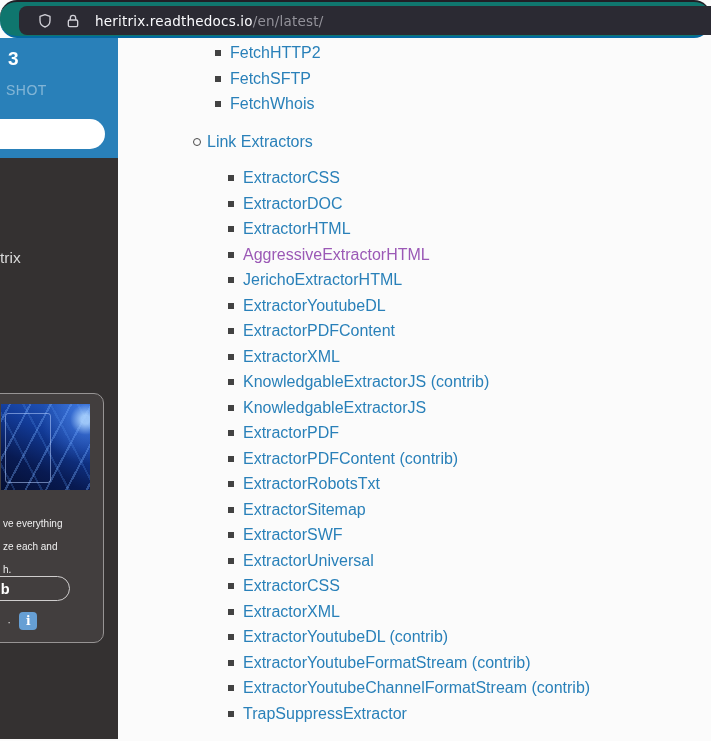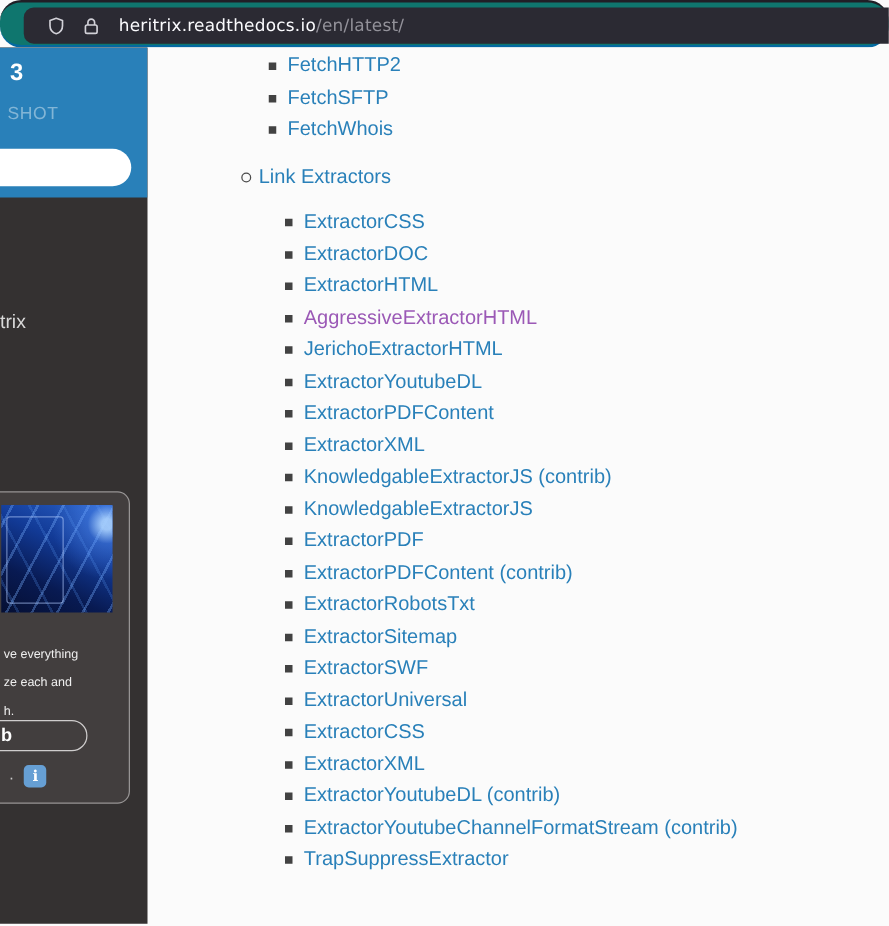--- a/index.html
+++ b/index.html
@@ -141,19 +141,20 @@
           <li><a href="#">KnowledgableExtractorJS</a></li>
           <li><a href="#">ExtractorPDF</a></li>
           <li><a href="#">ExtractorPDFContent (contrib)</a></li>
           <li><a href="#">ExtractorRobotsTxt</a></li>
           <li><a href="#">ExtractorSitemap</a></li>
           <li><a href="#">ExtractorSWF</a></li>
           <li><a href="#">ExtractorUniversal</a></li>
           <li><a href="#">ExtractorCSS</a></li>
           <li><a href="#">ExtractorXML</a></li>
           <li><a href="#">ExtractorYoutubeDL (contrib)</a></li>
+          <li><a href="#">ExtractorYoutubeFormatStream (contrib)</a></li>
           <li><a href="#">ExtractorYoutubeChannelFormatStream (contrib)</a></li>
           <li><a href="#">TrapSuppressExtractor</a></li>
         </ul>
       </li>
     </ul>
   </div>
 </div>
 
 </body></html>

